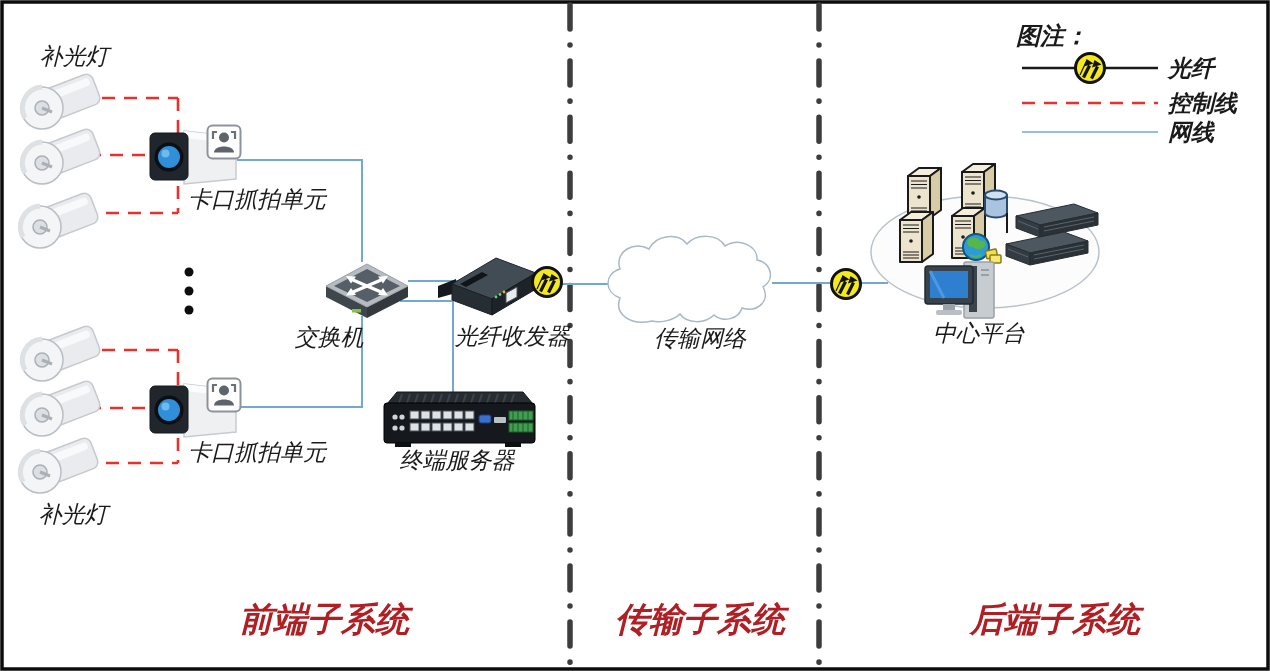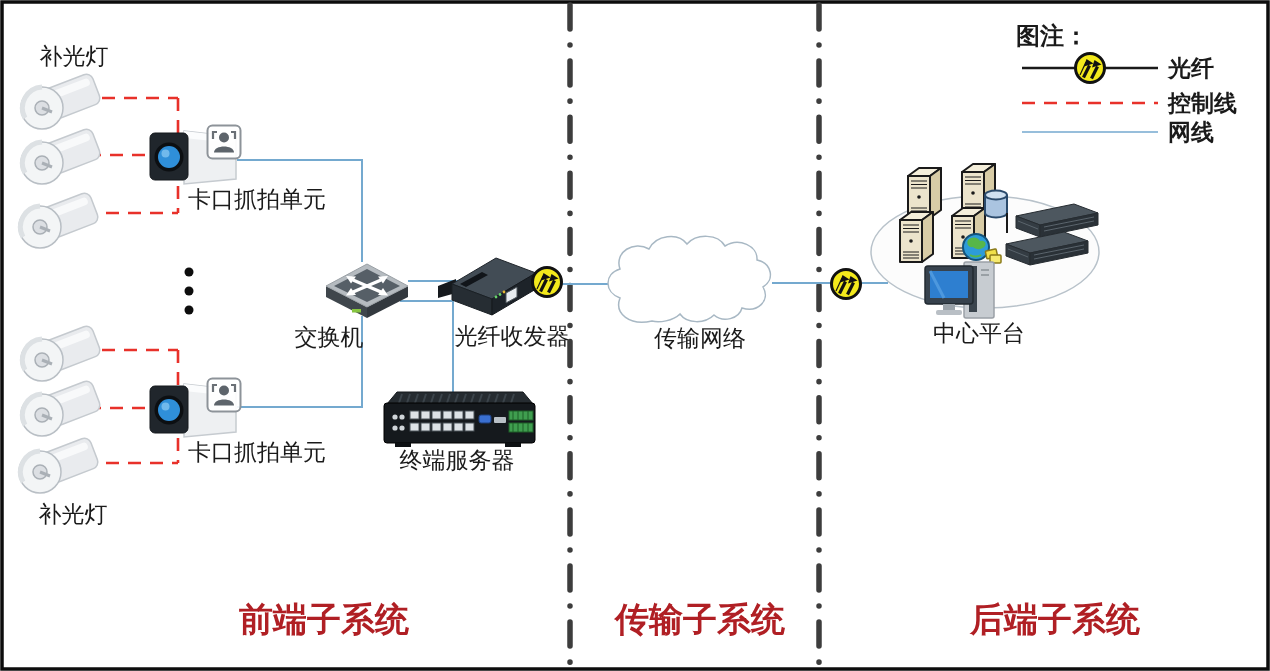--- a/index.html
+++ b/index.html
@@ -1,16 +1,16 @@
 <!DOCTYPE html>
 <html><head>
 <meta charset="utf-8">
 <style>
   html,body{margin:0;padding:0;background:#ffffff;}
-  .canvas{position:relative;width:1270px;height:671px;background:#fff;font-family:"Liberation Sans",sans-serif;}
+  .canvas{position:relative;width:1270px;height:671px;background:#fff;font-family:"Liberation Sans",sans-serif;font-style:italic;}
   svg{display:block;}
   text{font-family:"Liberation Sans",sans-serif;fill:#1a1a1a;}
   .node-label{font-size:23px;}
   .legend-label{font-size:23px;font-weight:bold;}
   .legend-title{font-size:24px;font-weight:bold;}
   .zone-label{font-size:34px;font-weight:bold;fill:#b01f24;}
 </style>
 </head>
 <body>
 

